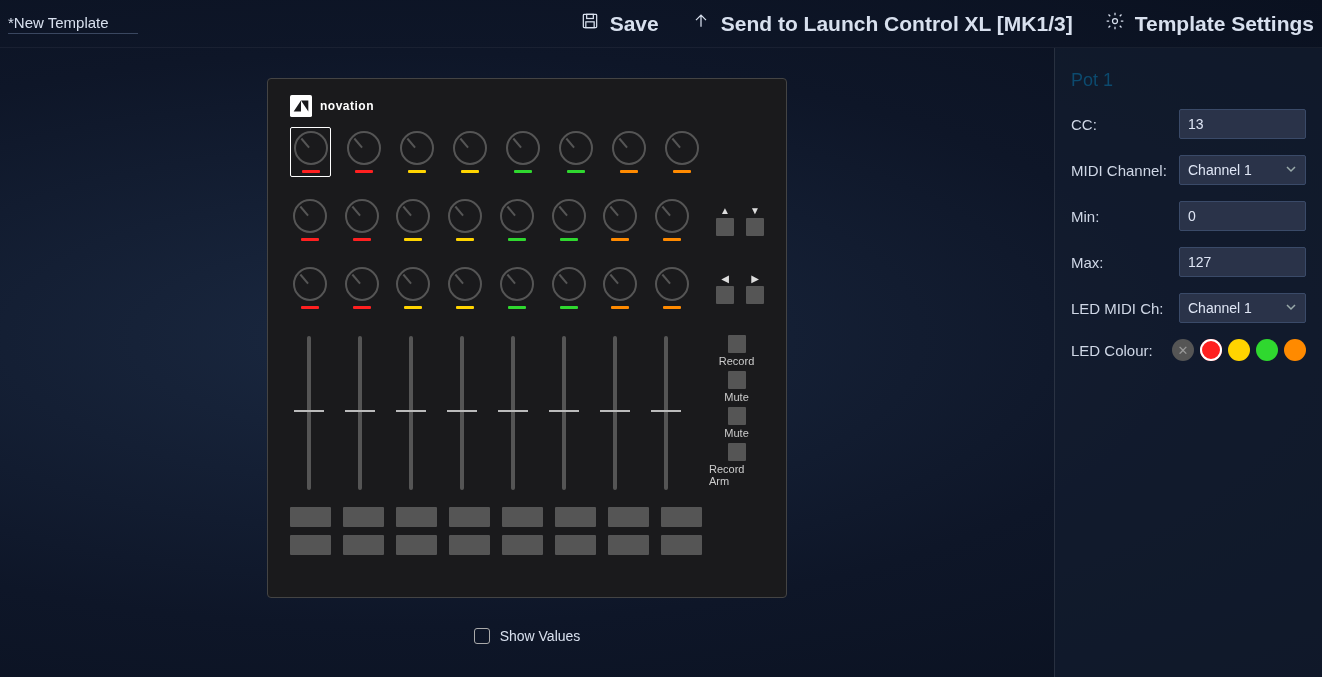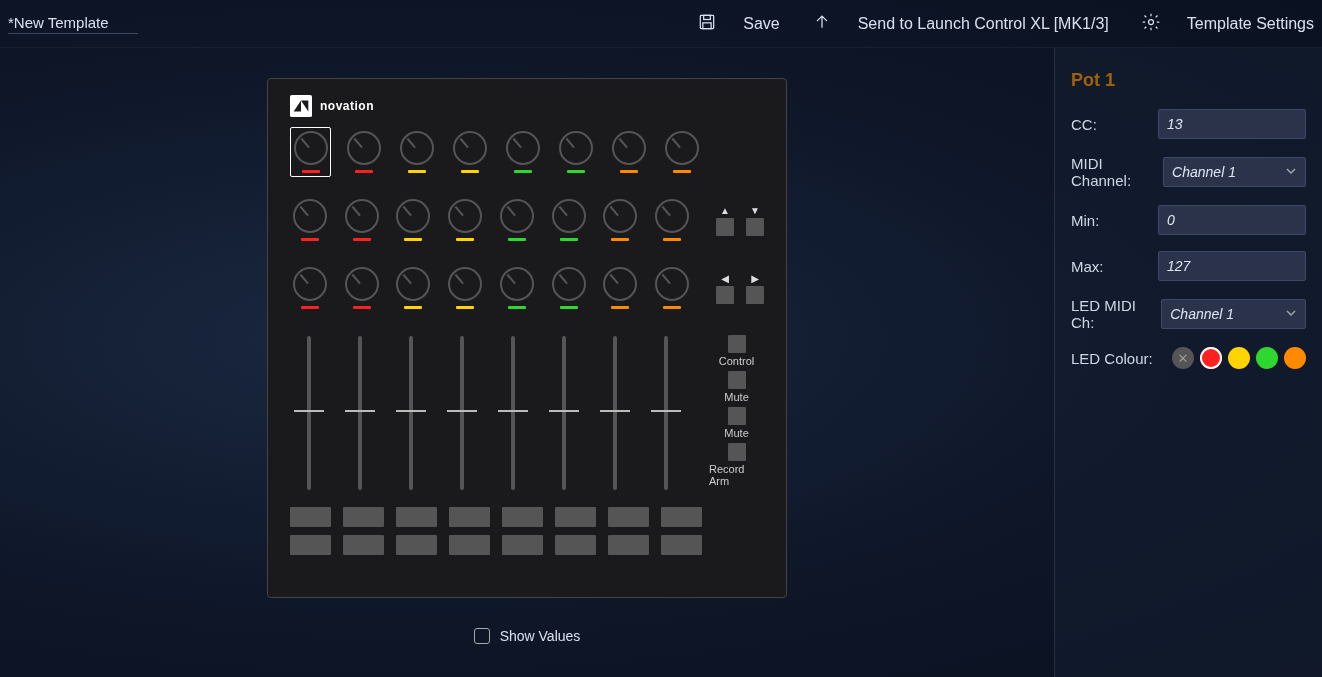--- a/index.html
+++ b/index.html
@@ -17,23 +17,23 @@
   padding: 0 8px;
   border-bottom: 1px solid rgba(255,255,255,0.05);
 }
 .template-name {
   color: #d8e0ee; font-size: 15px;
   border-bottom: 1px solid #3a4760; padding-bottom: 2px;
   min-width: 130px;
 }
 .topbar-spacer { flex: 1; }
 .topbar-btn {
-  display: flex; align-items: center; gap: 26px;
-  color: #d8e0ee; font-size: 16px;
-  margin-left: 32px; cursor: pointer;
+  display: flex; align-items: center; gap: 10px;
+  color: #d8e0ee; font-size: 21px;
+  margin-left: 32px; cursor: pointer; font-weight: bold;
 }
 .topbar-btn svg { width: 20px; height: 20px; }
 
 .main { display: flex; height: calc(100% - 48px); }
 .center {
   flex: 1; display: flex; flex-direction: column; align-items: center;
   padding-top: 30px;
 }
 .device {
   width: 520px; height: 520px;
@@ -101,27 +101,27 @@
 }
 .checkbox {
   width: 16px; height: 16px; border: 1.5px solid #aaa; border-radius: 3px; cursor: pointer;
 }
 
 .sidebar {
   width: 268px; background: rgba(20,30,48,0.6);
   border-left: 1px solid rgba(255,255,255,0.1);
   padding: 22px 16px;
 }
-.sidebar h2 { font-size: 18px; font-weight: 700; color: #a16207; margin-bottom: 18px; }
+.sidebar h2 { font-size: 18px; font-weight: 400; color: #0c4a6e; margin-bottom: 18px; }
 .field-row { display: flex; align-items: center; justify-content: space-between; margin-bottom: 16px; }
 .field-row label { font-size: 15px; color: #cfd7e6; }
 .text-input, .select-input {
-  width: 148px; height: 30px; background: #2a3349; border: 1px solid #3a4a68;
+  width: 127px; height: 30px; background: #2a3349; border: 1px solid #3a4a68;
   border-radius: 2px; color: #dfe6f5; font-size: 14px; padding: 0 8px;
-  display: flex; align-items: center; justify-content: space-between; font-style: italic;
+  display: flex; align-items: center; justify-content: space-between;
 }
 .select-input svg { width: 12px; height: 12px; }
 .color-row {
   display: flex; gap: 6px; align-items: center;
 }
 .color-swatch {
   width: 22px; height: 22px; border-radius: 50%; cursor: pointer;
   display: flex; align-items: center; justify-content: center;
 }
 .color-swatch.none { background: #555; color: #999; font-size: 13px; }
@@ -332,21 +332,21 @@
               <div class="fader-cap"></div>
             </div>
           </div>
           <div class="fader">
             <div class="fader-track">
               <div class="fader-cap"></div>
             </div>
           </div>
           <div class="side-labels">
             <div class="mini-btn"></div>
-            <div style="text-align: center; margin-bottom: 2px;">Control</div>
+            <div style="text-align: center; margin-bottom: 2px;">Record</div>
             <div class="mini-btn"></div>
             <div style="text-align: center; margin-bottom: 2px;">Mute</div>
             <div class="mini-btn"></div>
             <div style="text-align: center; margin-bottom: 2px;">Mute</div>
             <div class="mini-btn"></div>
             <div style="text-align: left; margin-bottom: 2px;">Record Arm</div>
           </div>
         </div>
       <div class="button-grid" id="button-grid">
           <div class="button-row">

